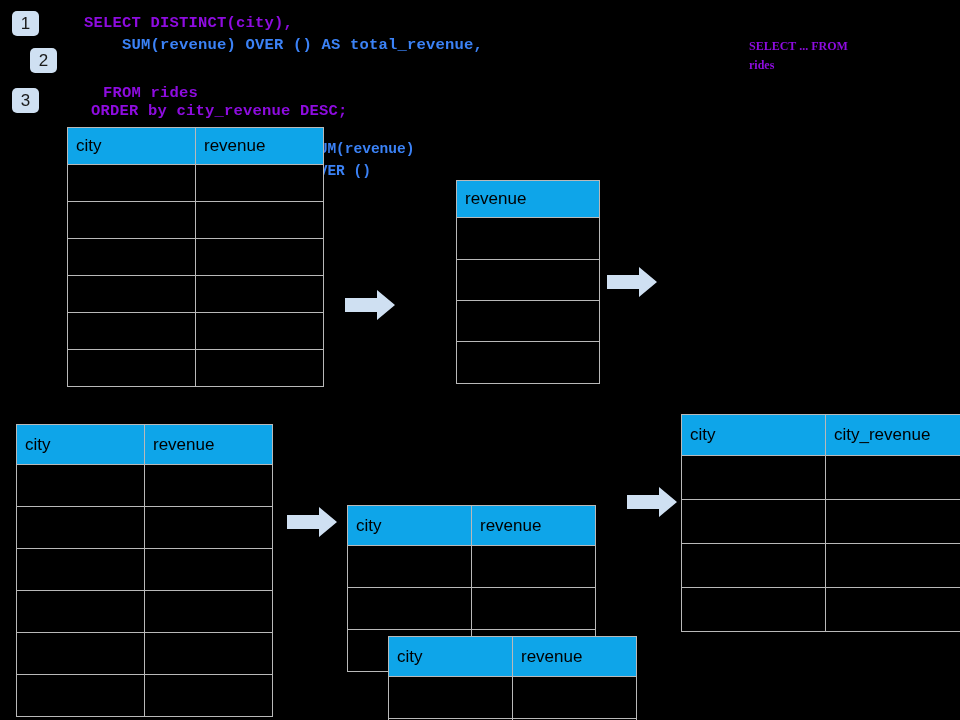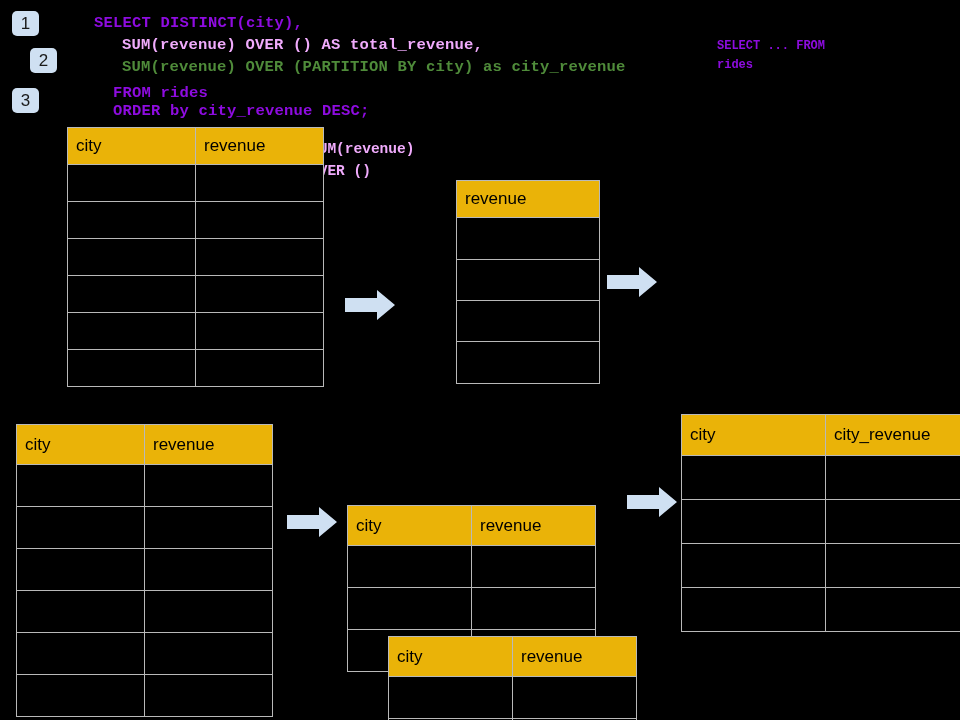--- a/index.html
+++ b/index.html
@@ -31,22 +31,22 @@
   }
 
   
   .code {
     position: absolute;
     font-family: "Liberation Mono", monospace;
     font-weight: bold;
     white-space: pre;
   }
   .code-main { font-size: 15.5px; line-height: 22px; letter-spacing: 0.2px; }
-  .c-purple { color: #8e0ce0; margin-left: 10px; }
-  .c-red    { color: #f0abfc; }
+  .c-purple { color: #8e0ce0; }
+  .c-red    { color: #3b82f6; }
   .c-green  { color: #4f8b3a; }
 
   .code-side {
     position: absolute;
     font-family: "Liberation Mono", monospace;
     font-weight: bold;
     font-size: 12px;
     line-height: 19px;
     color: #8e0ce0;
     white-space: pre;
@@ -68,21 +68,21 @@
     table-layout: fixed;
     background: #000000;
   }
   .tbl td {
     border: 1px solid #b9b9b9;
     padding: 0;
     background: #000000;
   }
   .tbl th {
     border: 1px solid #b9b9b9;
-    background: #eab308;
+    background: #0ea5e9;
     color: #000000;
     font-family: "Liberation Sans", sans-serif;
     font-weight: normal;
     font-size: 17px;
     text-align: left;
     padding: 0 0 0 8px;
   }
 
   
   .arrow {
@@ -93,25 +93,24 @@
 <body>
 
 <div id="canvas">
 
   <div class="badge" style="left:12px; top:11px;">1</div>
   <div class="badge" style="left:30px; top:48px;">2</div>
   <div class="badge" style="left:12px; top:88px;">3</div>
 
   <div class="code code-main c-purple" style="left:84px; top:12px;">SELECT DISTINCT(city),</div>
   <div class="code code-main c-red" style="left:84px; top:34px;">    SUM(revenue) OVER () AS total_revenue,</div>
-  <div class="code code-main c-green" style="left:84px; top:56px;">    SUM(revenue) OVER (PARTITION BY city) as city_revenue</div>
   <div class="code code-main c-purple" style="left:84px; top:82px;">  FROM rides</div>
-  <div class="code code-main c-purple" style="left:84px; top:100px;">  ORDER by city_revenue DESC;</div>
-
-  <div class="code-side" style="left:717px; top:37px;">SELECT ... FROM
+  <div class="code code-main c-purple" style="left:72px; top:100px;">  ORDER by city_revenue DESC;</div>
+
+  <div class="code-side" style="left:749px; top:37px;font-family:Liberation Serif, serif;">SELECT ... FROM
 rides</div>
 
   <div class="annot c-red" style="left:310px; top:138px;">SUM(revenue)
 OVER ()</div>
 
   <table class="tbl" style="left:67px; top:127px; width:238px;">
     <thead>
       <tr>
         <th style="width:119px; height:36px;">city</th>
         <th style="width:119px; height:36px;">revenue</th>

